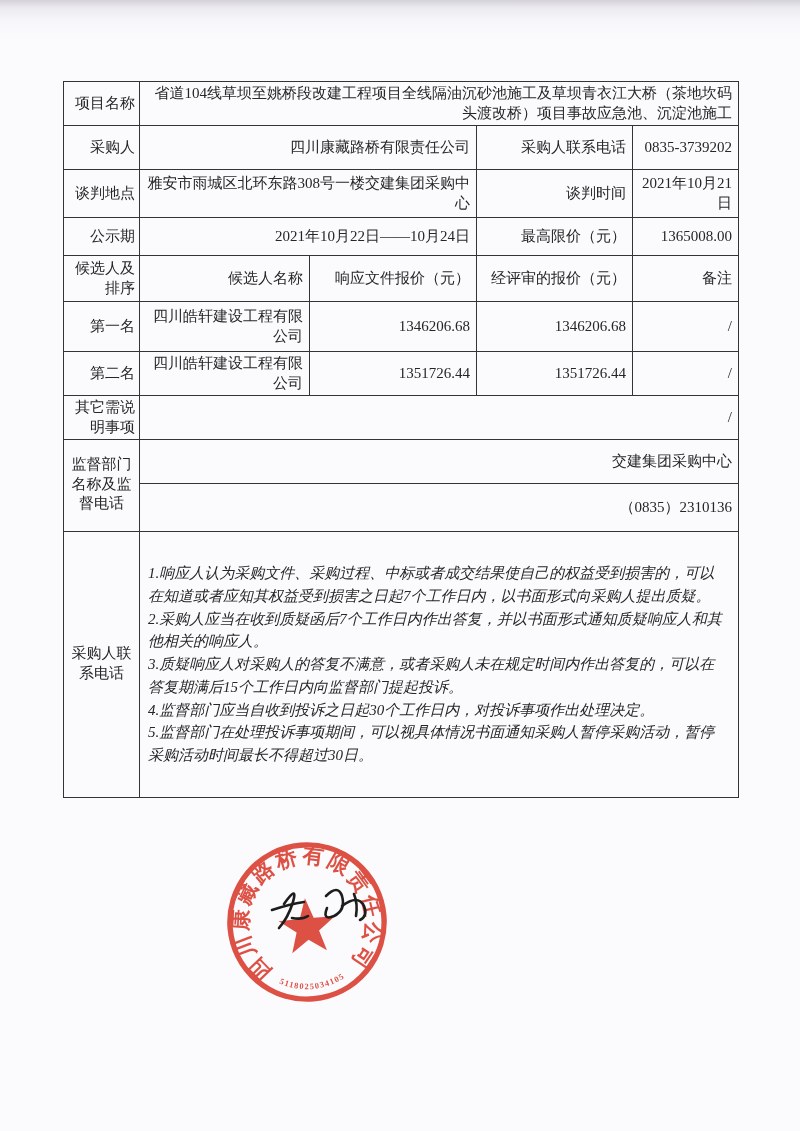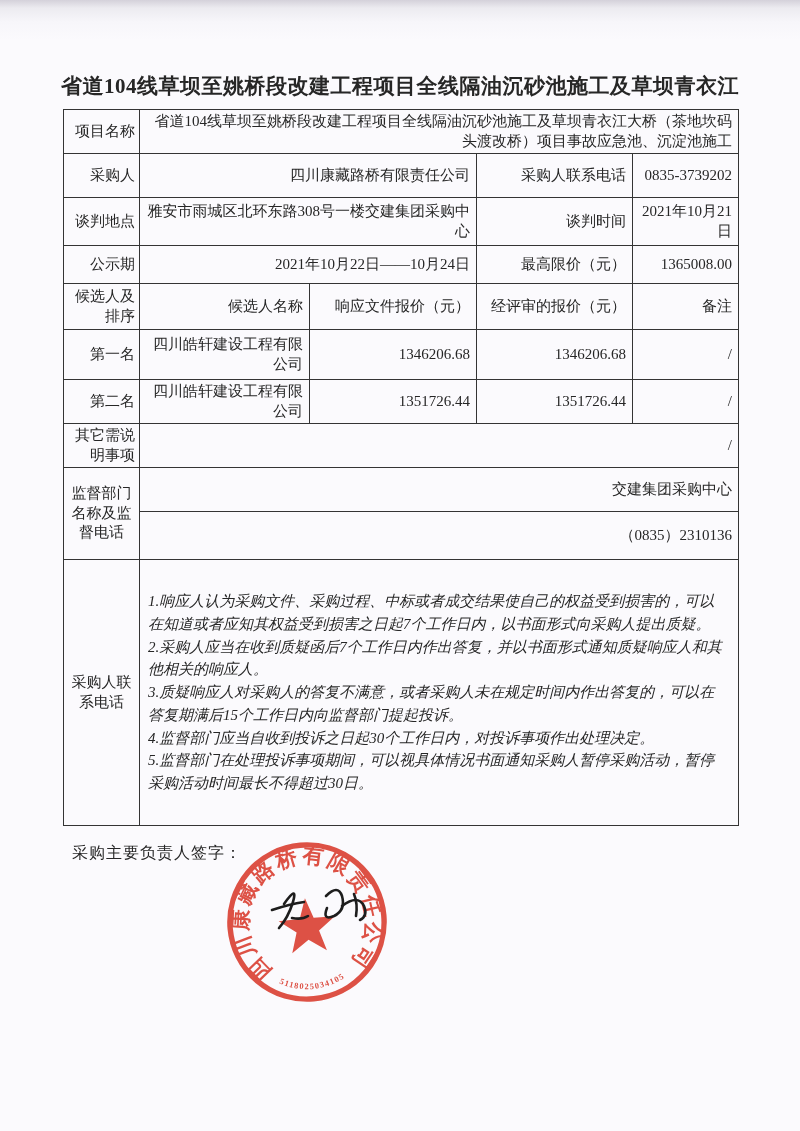--- a/index.html
+++ b/index.html
@@ -34,21 +34,21 @@
     table-layout: fixed;
     font-size: 15px;
   }
   td {
     border: 1.6px solid var(--line);
     padding: 2px 6px;
     line-height: 1.3;
     vertical-align: middle;
   }
   td.lab  { text-align: right;  padding: 2px 4px; }
-  td.labc { text-align: center; padding: 2px 3px; }
+  td.labc { text-align: center; padding: 2px 3px; font-family: Liberation Mono, monospace; }
   td.vleft { text-align: right; }
   td.vcent { text-align: right; }
   tr.r1  { height: 43px; }
   tr.r2  { height: 44px; }
   tr.r3  { height: 48px; }
   tr.r4  { height: 38px; }
   tr.r5  { height: 46px; }
   tr.r6  { height: 50px; }
   tr.r7  { height: 43px; }
   tr.r8  { height: 40px; }
@@ -83,21 +83,20 @@
     height: 80px;
   }
   .signature path { stroke: #1d1d1d; stroke-width: 2.6; fill: none; stroke-linecap: round; }
 </style>
 </head>
 <body>
 
 <div class="page">
 
   <div class="title">
-    <div>省道104线草坝至姚桥段改建工程项目全线隔油沉砂池施工及草坝青衣江</div>
   </div>
 
   <table class="main">
     <colgroup>
       <col style="width:76px">
         <col style="width:170px">
         <col style="width:167px">
       <col style="width:156px">
         <col style="width:106px">
     </colgroup>
@@ -162,21 +161,20 @@
         <div class="objection-item">1.响应人认为采购文件、采购过程、中标或者成交结果使自己的权益受到损害的，可以在知道或者应知其权益受到损害之日起7个工作日内，以书面形式向采购人提出质疑。</div>
         <div class="objection-item">2.采购人应当在收到质疑函后7个工作日内作出答复，并以书面形式通知质疑响应人和其他相关的响应人。</div>
         <div class="objection-item">3.质疑响应人对采购人的答复不满意，或者采购人未在规定时间内作出答复的，可以在答复期满后15个工作日内向监督部门提起投诉。</div>
         <div class="objection-item">4.监督部门应当自收到投诉之日起30个工作日内，对投诉事项作出处理决定。</div>
         <div class="objection-item">5.监督部门在处理投诉事项期间，可以视具体情况书面通知采购人暂停采购活动，暂停采购活动时间最长不得超过30日。</div>
       </td>
     </tr>
   </tbody>
     </table>
 
-  <div class="sign-line">采购主要负责人签字：</div>
 
   <svg class="seal" viewBox="-85 -85 170 170">
     <g transform="rotate(-5)">
       <circle class="ring" cx="0" cy="0" r="78" stroke-width="5.5"></circle>
       <polygon class="star" points="0,-24 7.05,-3.71 28.5,-3.27 11.4,9.7 17.6,30.3 0,18 -17.6,30.3 -11.4,9.7 -28.5,-3.27 -7.05,-3.71"></polygon>
       <defs>
         <path id="arc-top" d="M -37 47.3 A 60 60 0 1 1 37 47.3"></path>
         <path id="arc-bottom" d="M -36 57.7 A 68 68 0 0 0 36 57.7"></path>
       </defs>
       <text class="cname">

